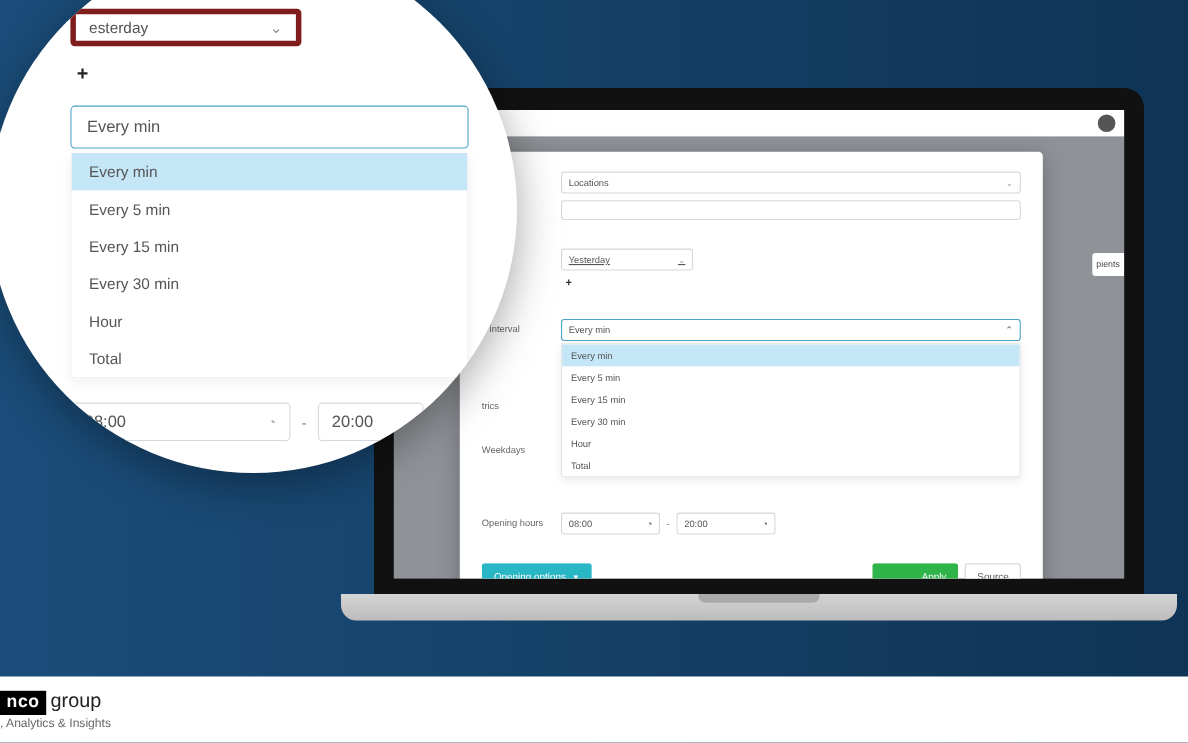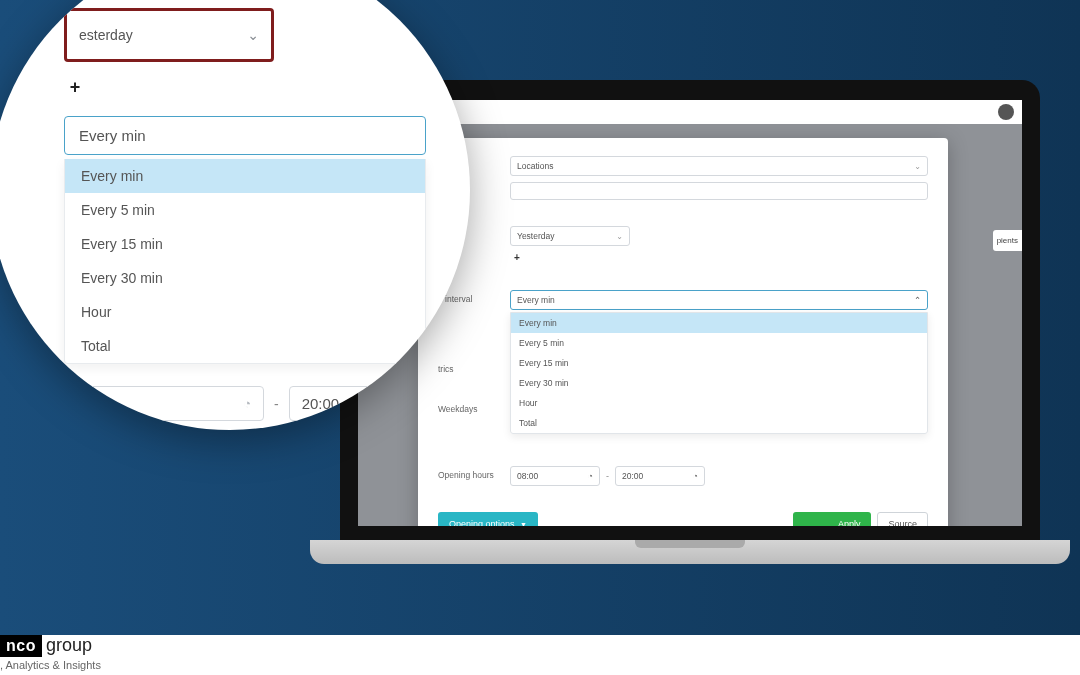--- a/index.html
+++ b/index.html
@@ -7,23 +7,24 @@
     font-family: -apple-system, BlinkMacSystemFont, "Segoe UI", Arial, sans-serif;
     width: 1080px;
     height: 675px;
     overflow: hidden;
     position: relative;
     background: linear-gradient(to right, #1a4d7a 0%, #0f3455 100%);
   }
   .bottom-bar {
     position: absolute;
     bottom: 0; left: 0; right: 0;
-    height: 40px;
+    height: 60px;
     background: #fff;
     display: flex;
+    align-items: center;
     padding-left: 0;
   }
   .logo-wrap { display: flex; flex-direction: column; }
   .logo-top { display: flex; align-items: baseline; }
   .logo-box {
     background: #000; color: #fff; font-weight: 700;
     padding: 2px 6px; font-size: 16px; letter-spacing: 0.5px;
   }
   .logo-text { font-size: 18px; font-weight: 400; margin-left: 4px; color: #222; }
   .logo-sub { font-size: 11px; color: #666; margin-top: 2px; }
@@ -85,21 +86,21 @@
   .row { display: flex; align-items: flex-start; margin-bottom: 26px; }
   .row .lbl { width: 72px; color: #666; font-size: 8.5px; padding-top: 4px; }
   .row .ctl { flex: 1; }
   .sel, .inp {
     border: 1px solid #d4d8dd; border-radius: 3px;
     padding: 4px 6px; font-size: 8.5px; color: #555;
     background: #fff; width: 100%;
     display: flex; justify-content: space-between; align-items: center;
   }
   .sel .chev, .inp .clk { font-size: 8px; color: #999; }
-  .period-row-ctl { display: flex; align-items: center; gap: 6px; }
+  .period-row-ctl { display: flex; align-items: center; gap: 6px; text-decoration: underline; }
   .period-sel { width: 120px; }
   .plusbtn {
     width: 14px; height: 14px;
     display: flex; align-items: center; justify-content: center;
     font-size: 10px; font-weight: 700; color: #333;
     margin-top: 4px;
   }
   .interval-box {
     border: 1px solid #4aa2c9; border-radius: 3px;
     padding: 4px 6px; font-size: 8.5px; color: #555;
@@ -144,22 +145,22 @@
     top: -50px; left: -10px;
     width: 480px; height: 480px;
     border-radius: 50%;
     background: #fff;
     box-shadow: 0 10px 40px rgba(0,0,0,0.35);
     overflow: hidden;
     padding: 58px 44px 30px 74px;
     font-size: 14px; color: #444;
   }
   .zc-period {
-    border: 3px solid #7f1d1d; border-radius: 4px;
-    padding: 16px 12px; width: 210px;
+    border: 5px solid #7f1d1d; border-radius: 4px;
+    padding: 4px 12px; width: 210px;
     display: flex; justify-content: space-between; align-items: center;
     font-size: 14px; color: #555;
     margin-bottom: 14px;
   }
   .zc-plus {
     width: 22px; height: 22px;
     display: flex; align-items: center; justify-content: center;
     font-size: 18px; font-weight: 700; color: #222;
     margin-bottom: 18px;
   }

